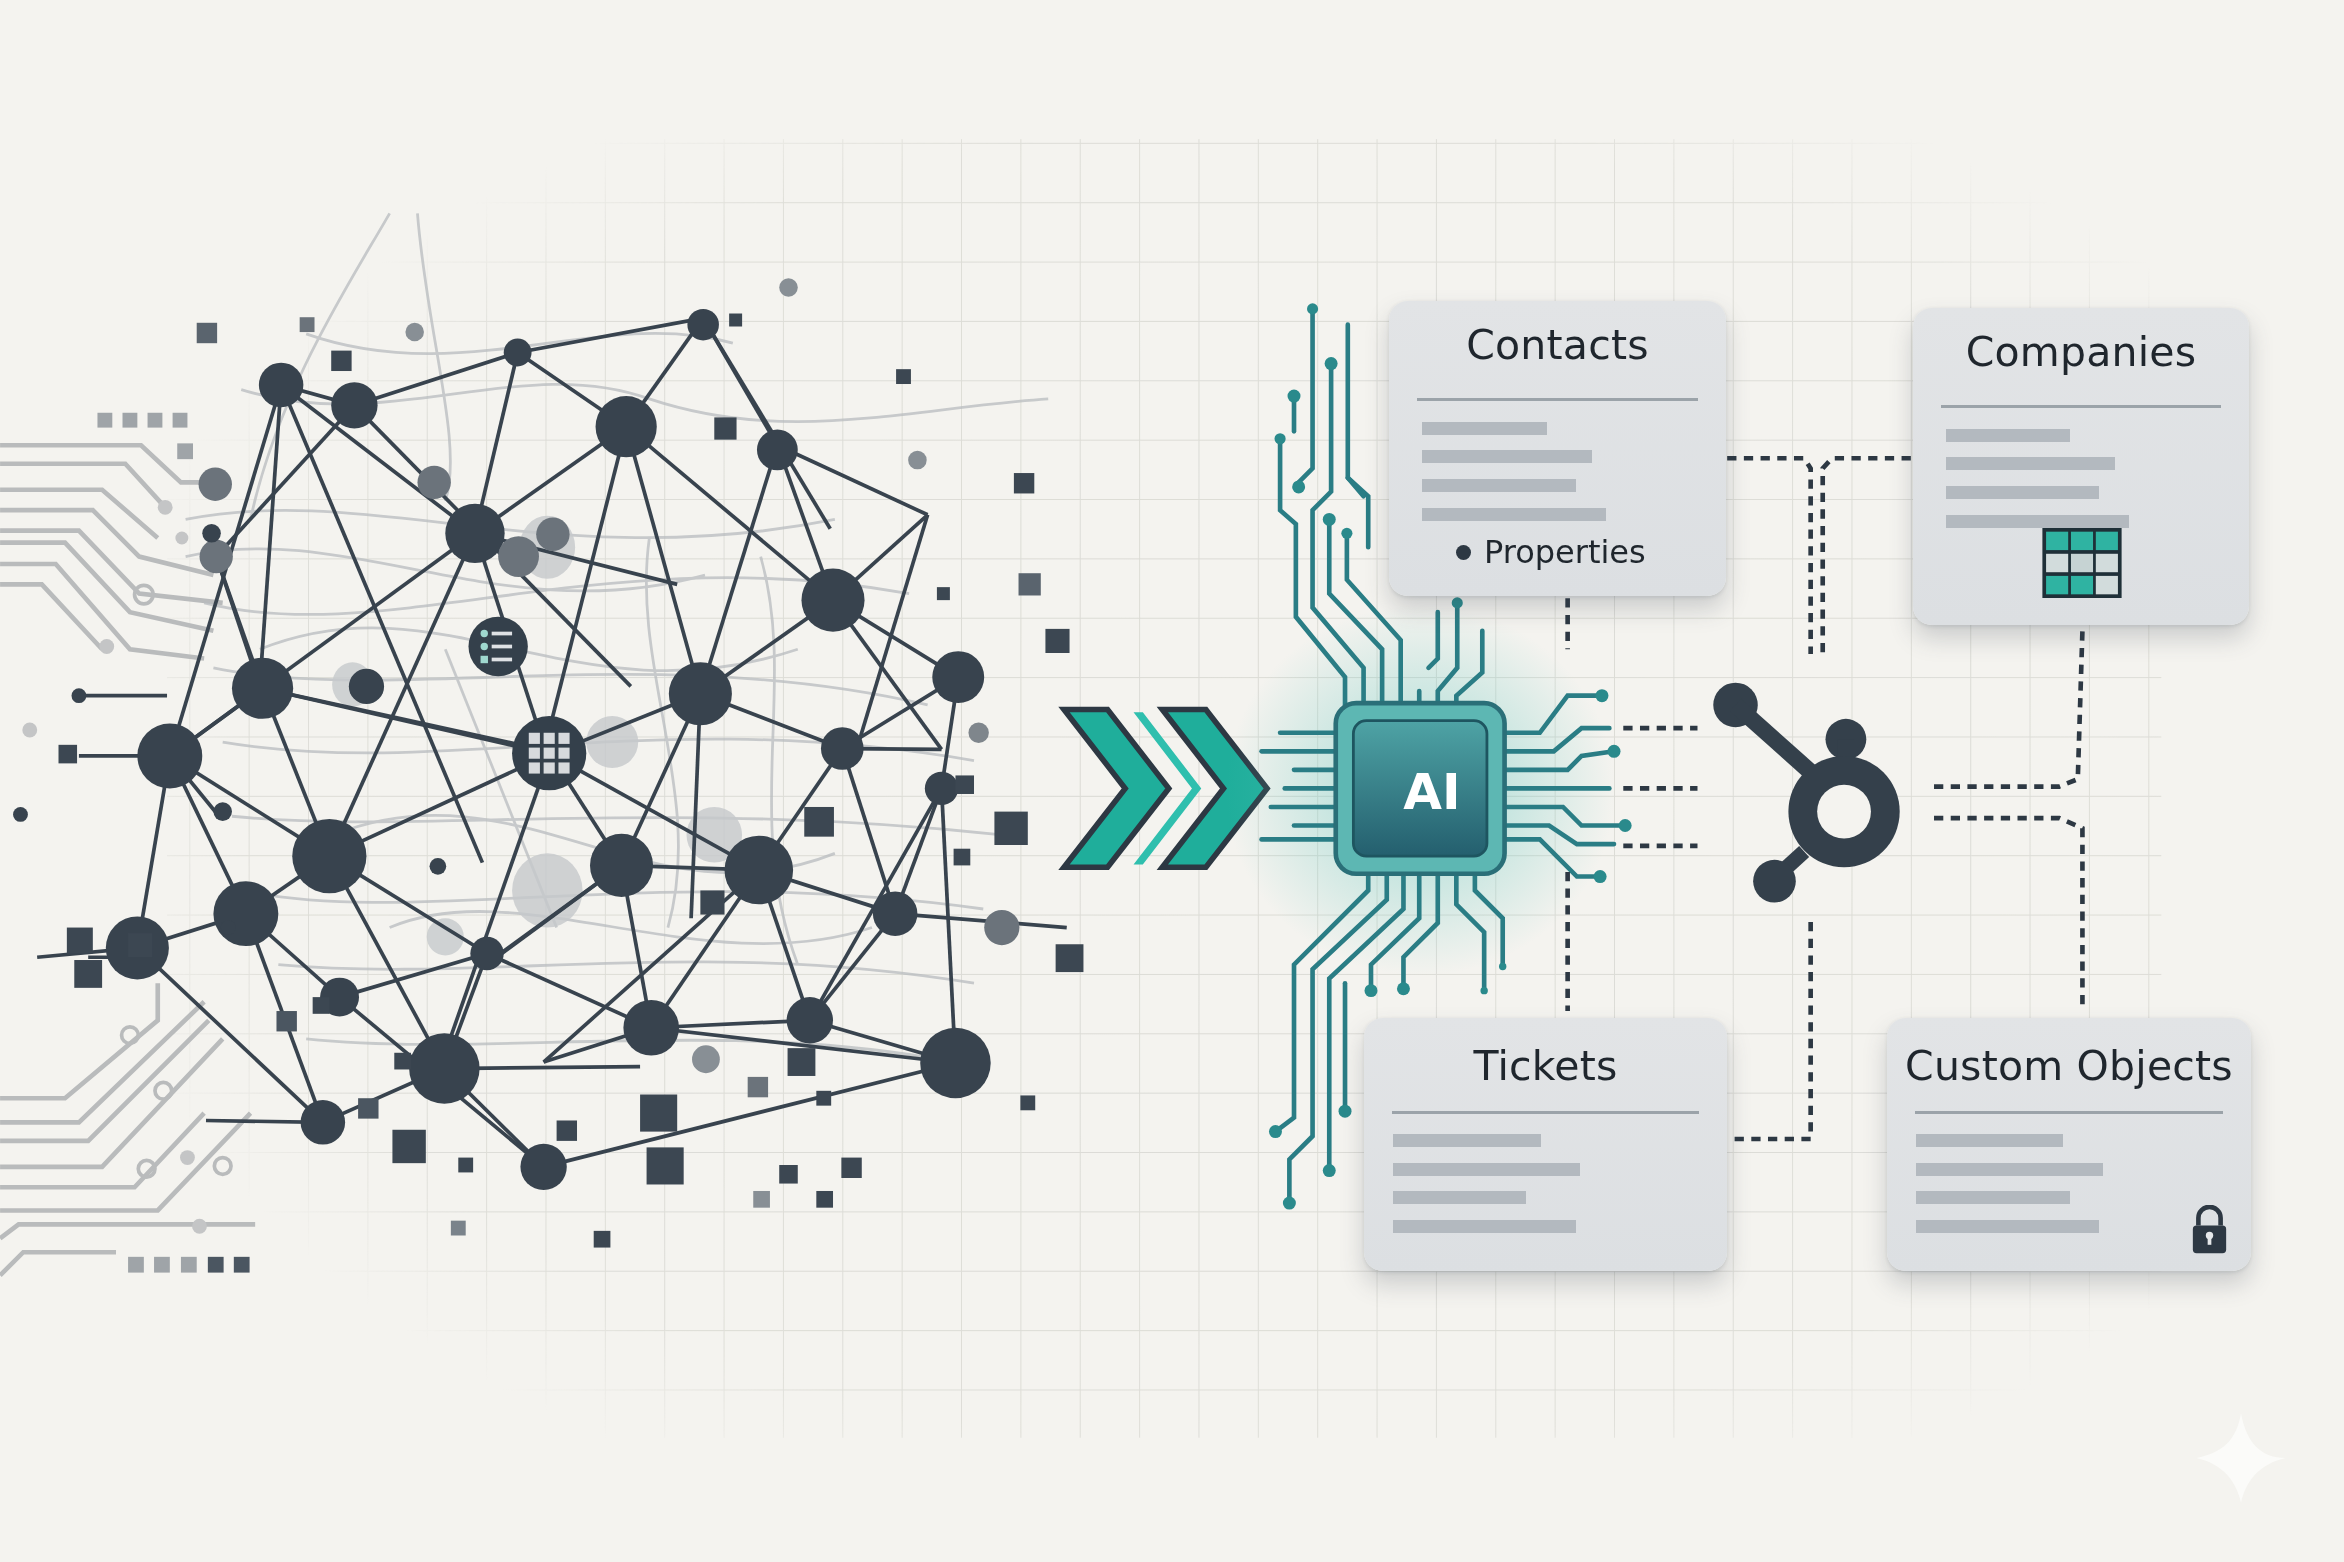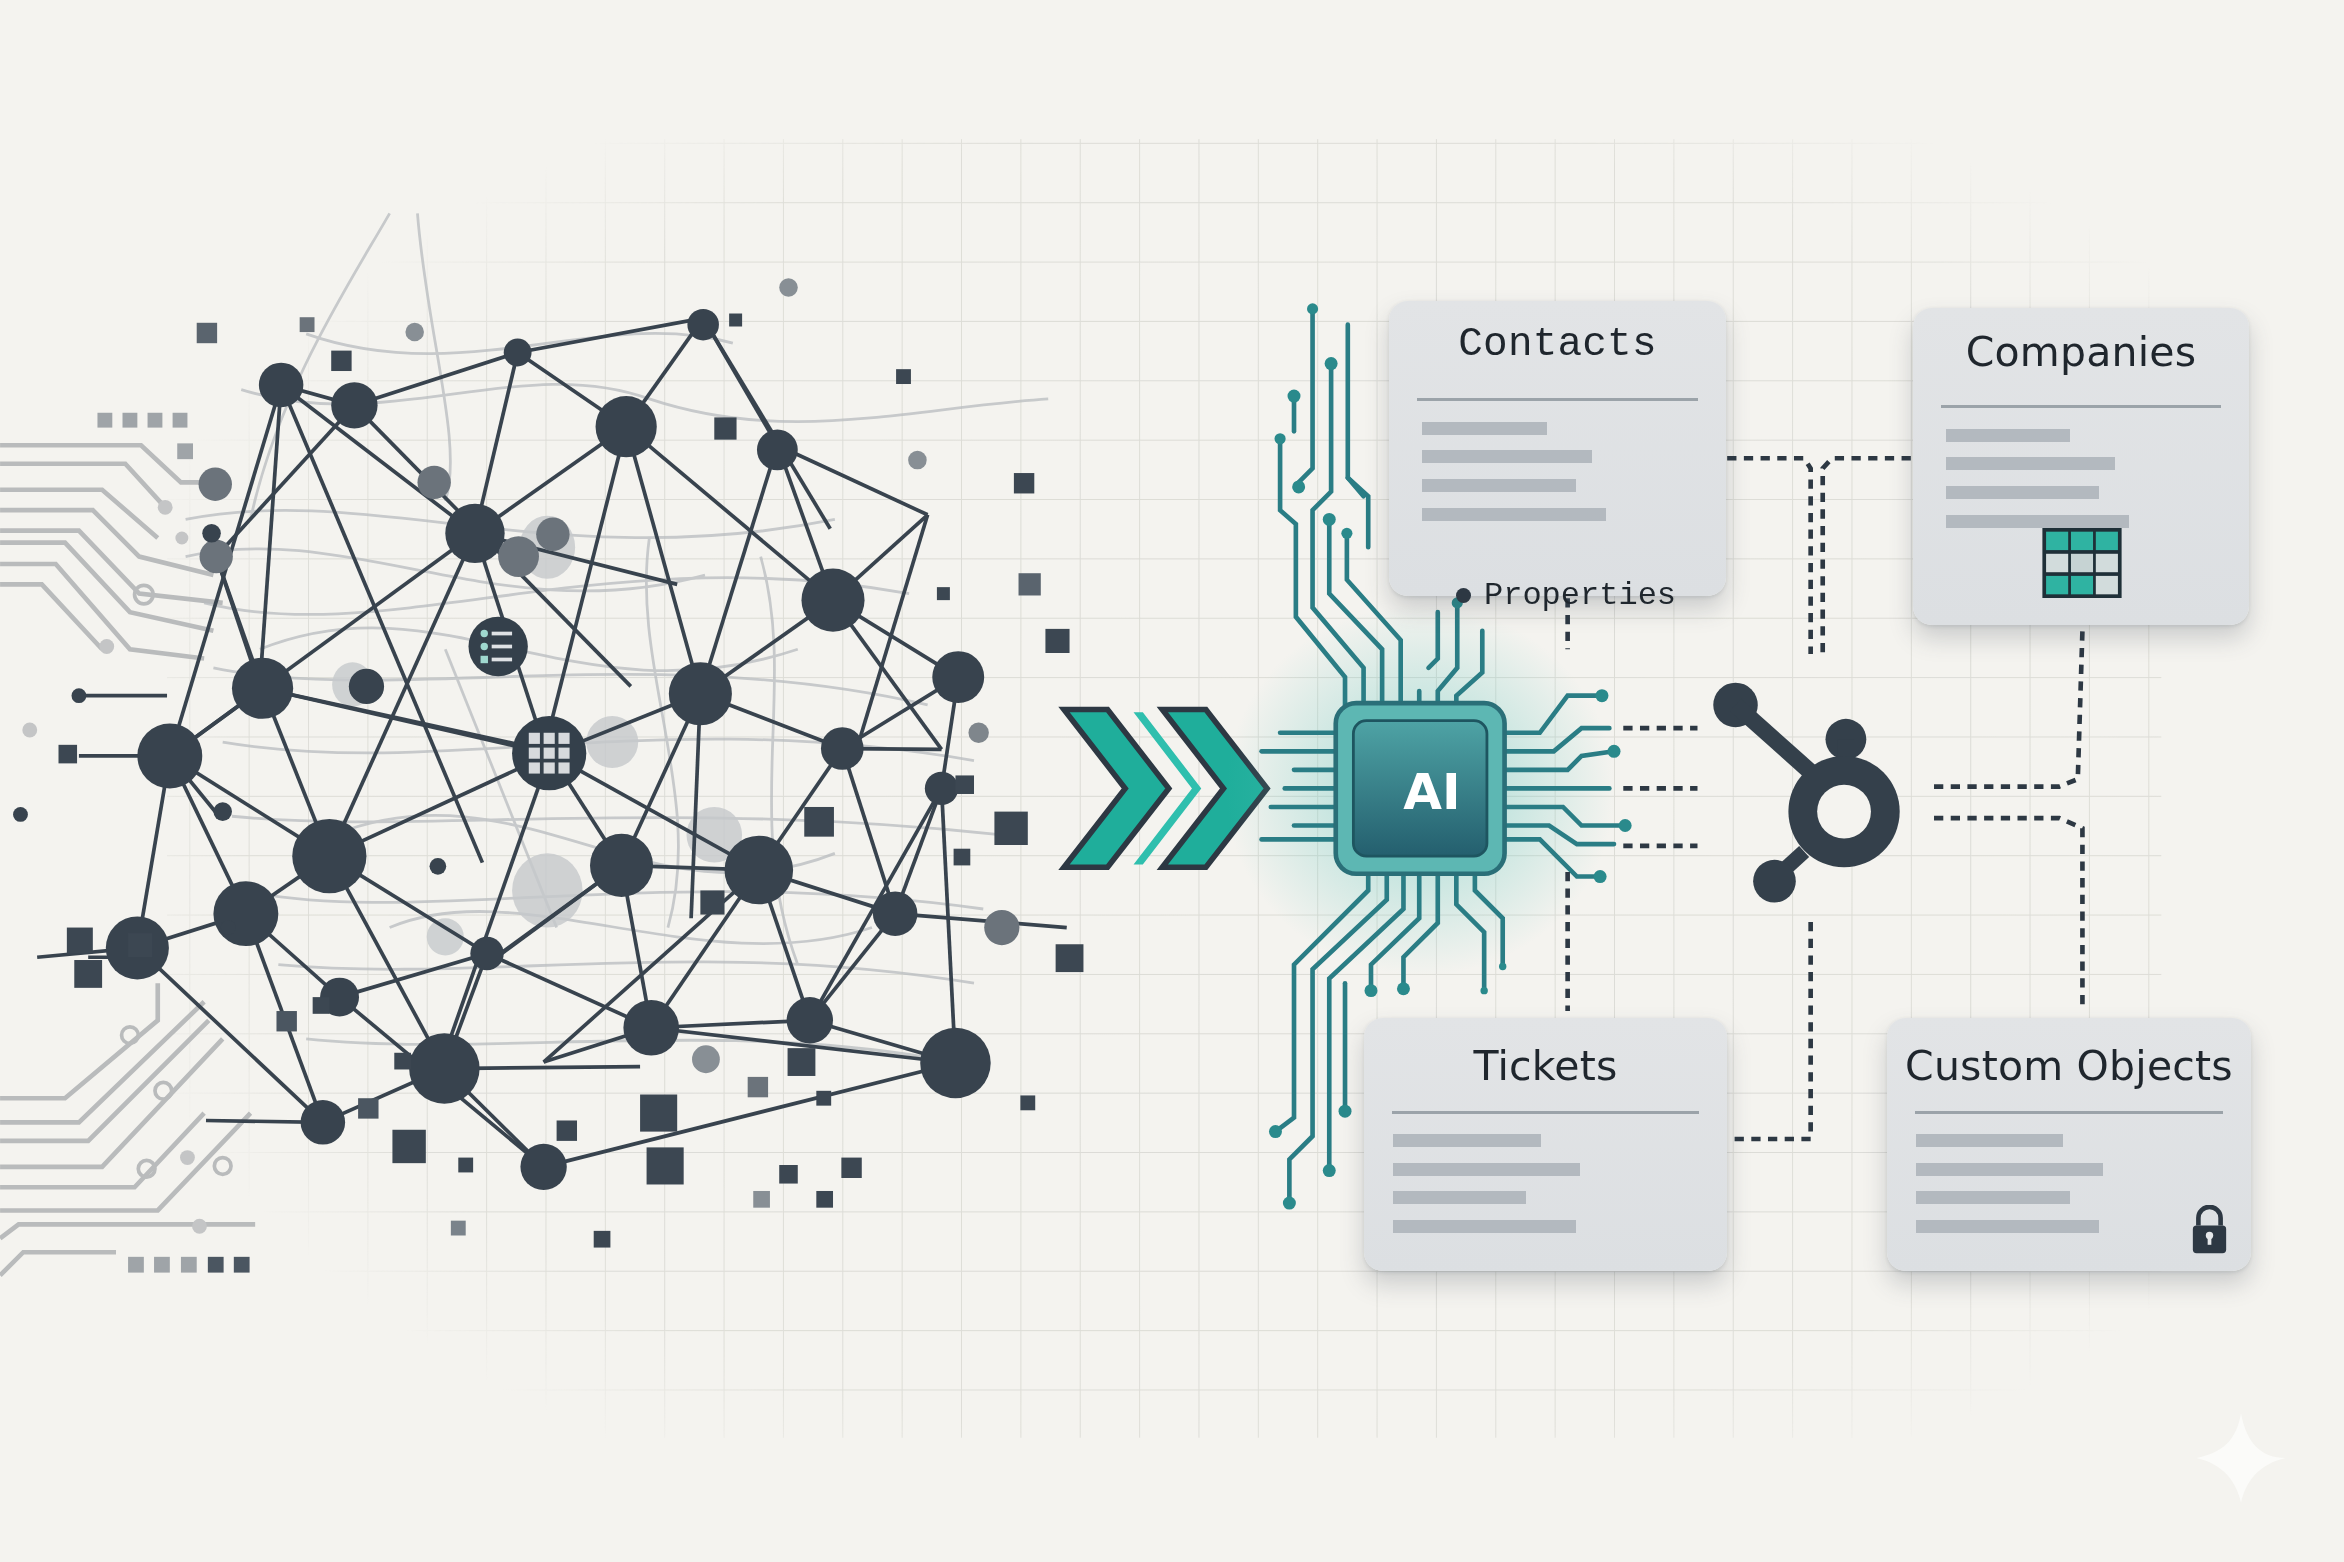--- a/index.html
+++ b/index.html
@@ -426,28 +426,28 @@
       <circle cx="1988" cy="875" r="29" fill="#f4f3ef"></circle>
       <line x1="1945" y1="918" x2="1910" y2="950" stroke="#34404b" stroke-width="16"></line>
       <circle cx="1913" cy="950" r="23"></circle>
     </g>
 
     <path d="M2416 1524 C2422 1556 2438 1572 2464 1572 C2438 1578 2422 1594 2416 1620 C2410 1594 2394 1578 2368 1572 C2394 1566 2410 1556 2416 1524 Z" fill="#fbfbf9"></path>
   </svg>
 
   <div style="position:absolute;left:1353px;top:744px;width:158px;text-align:center;color:#ffffff;font-weight:bold;font-size:50px;line-height:96px;font-family:'DejaVu Sans',sans-serif;">AI</div>
 
-  <div class="card" style="left:1389px;top:301px;width:337px;height:295px;font-family:Liberation Mono, monospace;">
+  <div class="card" style="left:1389px;top:301px;width:337px;height:295px;">
     <div class="card-title" style="top:20.4px;">Contacts</div>
     <div class="card-rule" style="left:28px;right:28px;top:97px;"></div>
     <div class="card-bar" style="left:33px;top:121px;width:125px;"></div>
     <div class="card-bar" style="left:33px;top:149px;width:170px;"></div>
     <div class="card-bar" style="left:33px;top:178px;width:154px;"></div>
     <div class="card-bar" style="left:33px;top:207px;width:184px;"></div>
-    <div class="prop-row" style="left:67px;top:232px;margin-top:44px;">
+    <div class="prop-row" style="left:67px;top:232px;">
       <span class="prop-dot"></span>
       <span>Properties</span>
     </div>
   </div>
 
   <div class="card" style="left:1913px;top:308px;width:336px;height:317px;text-decoration:underline;">
     <div class="card-title" style="top:20.4px;">Companies</div>
     <div class="card-rule" style="left:28px;right:28px;top:97px;"></div>
     <div class="card-bar" style="left:33px;top:121px;width:124px;"></div>
     <div class="card-bar" style="left:33px;top:149px;width:169px;"></div>

